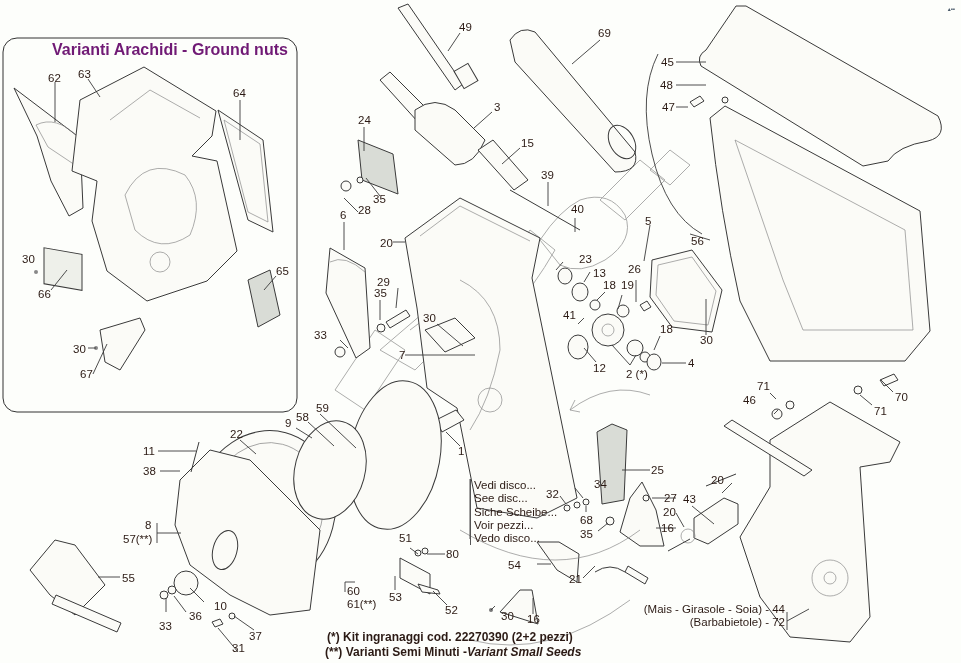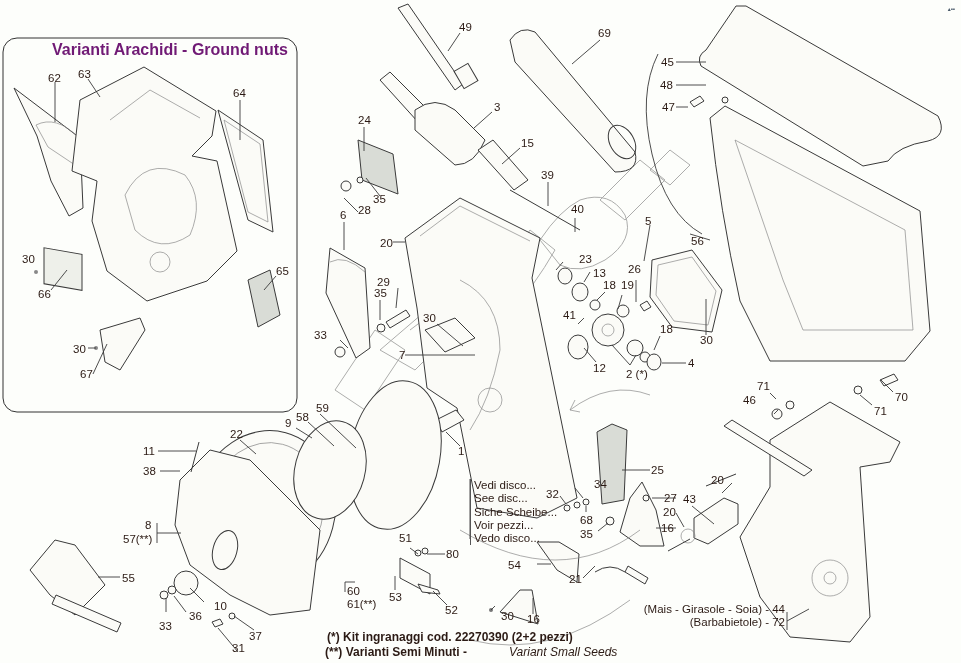--- a/index.html
+++ b/index.html
@@ -2,21 +2,21 @@
 <html><head>
 <meta charset="utf-8">
 <style>
   html, body { margin: 0; padding: 0; background: #fdfefb; }
   body { width: 961px; height: 663px; position: relative; overflow: hidden;
          font-family: "Liberation Sans", sans-serif; color: #2b1a14; }
   svg.art { position: absolute; left: 0; top: 0; width: 961px; height: 663px; }
   .lbl { position: absolute; font-size: 11.5px; line-height: 12px; color: #2b1a14; white-space: nowrap; }
   .inset-title { position: absolute; left: 52px; top: 41px; font-size: 16px; font-weight: bold; color: #701a75; }
   .note { position: absolute; font-size: 12px; font-weight: bold; color: #2b1a14; white-space: nowrap; }
-  .note i { font-weight: normal; margin-left: 42px; }
+  .note i { font-weight: bold; }
   .refblock { position: absolute; left: 470px; top: 479px; font-size: 11.5px; line-height: 13.3px; border-left: 1px solid #555; padding-left: 3px; }
   .refblock div { white-space: nowrap; }
   .variant { position: absolute; font-size: 11.5px; text-align: right; line-height: 13px; white-space: nowrap; }
   .logo { position: absolute; right: 6px; top: 5px; font-size: 6px; color: #4a5a6a; }
   .stroke { fill: none; stroke: #3a3a3a; stroke-width: 1; }
   .thin { fill: none; stroke: #8a8a8a; stroke-width: 0.7; }
   .leader { fill: none; stroke: #3a3a3a; stroke-width: 0.9; }
   .part { fill: #fbfbf7; stroke: #3a3a3a; stroke-width: 1; }
   .grey { fill: #d9dcd6; stroke: #3a3a3a; stroke-width: 1; }
   .wm { fill: none; stroke: #6a6a6a; stroke-width: 1; opacity: 0.55; }

